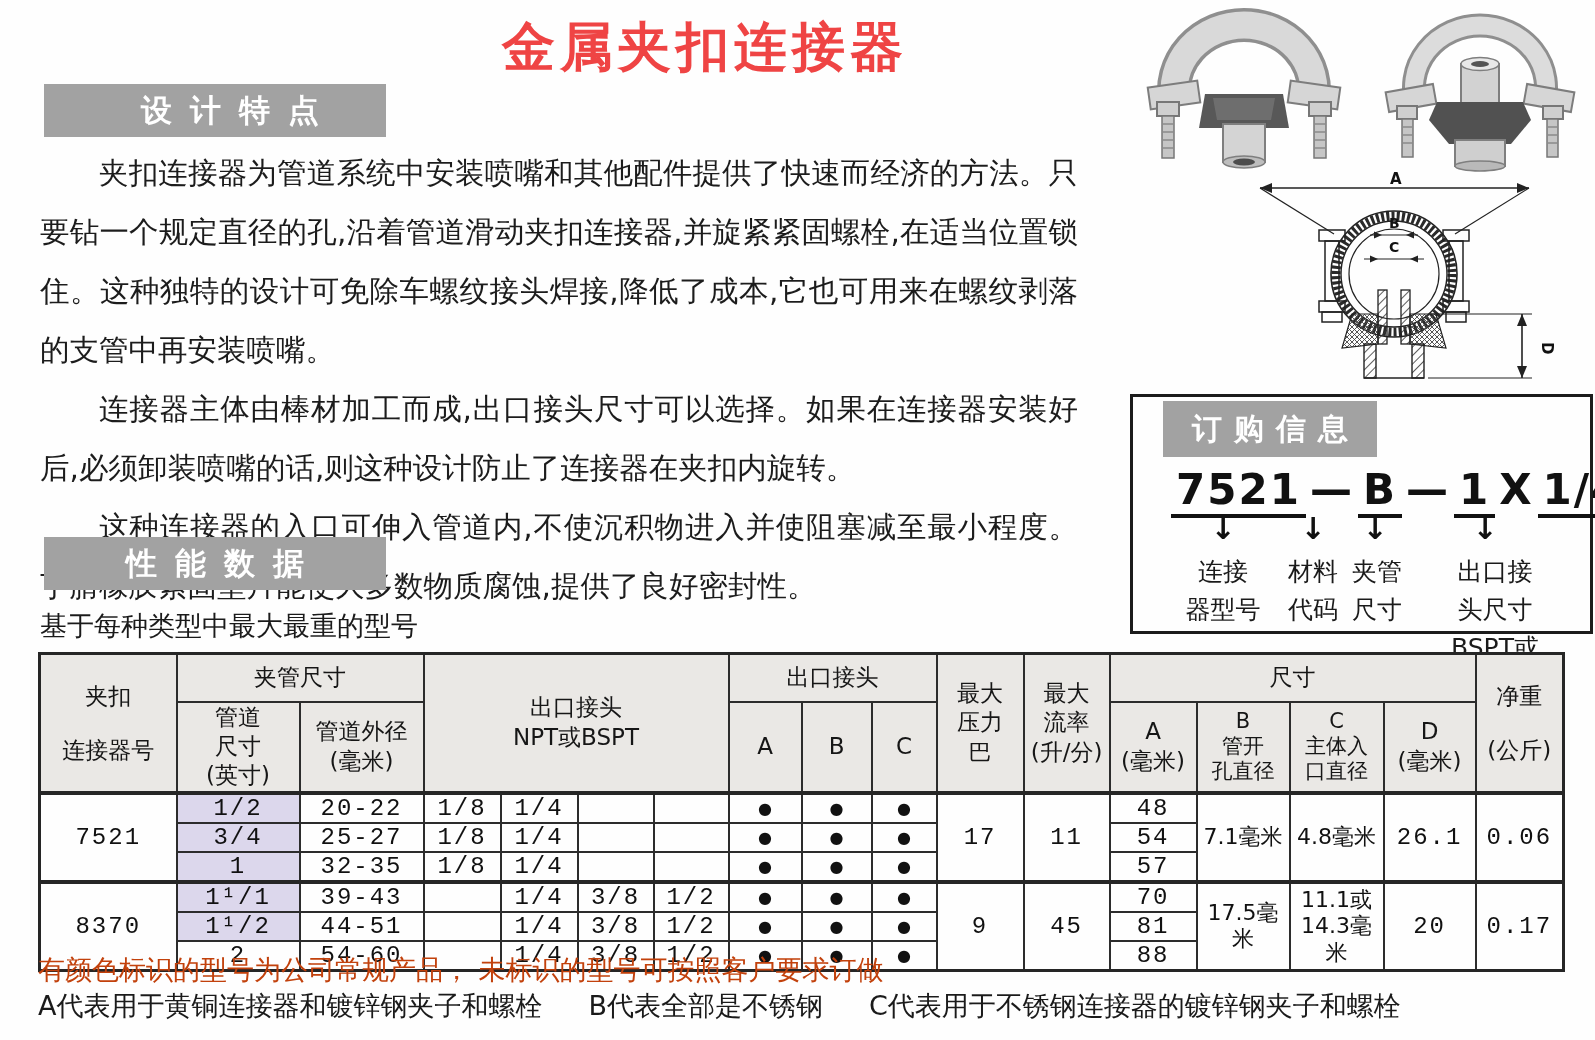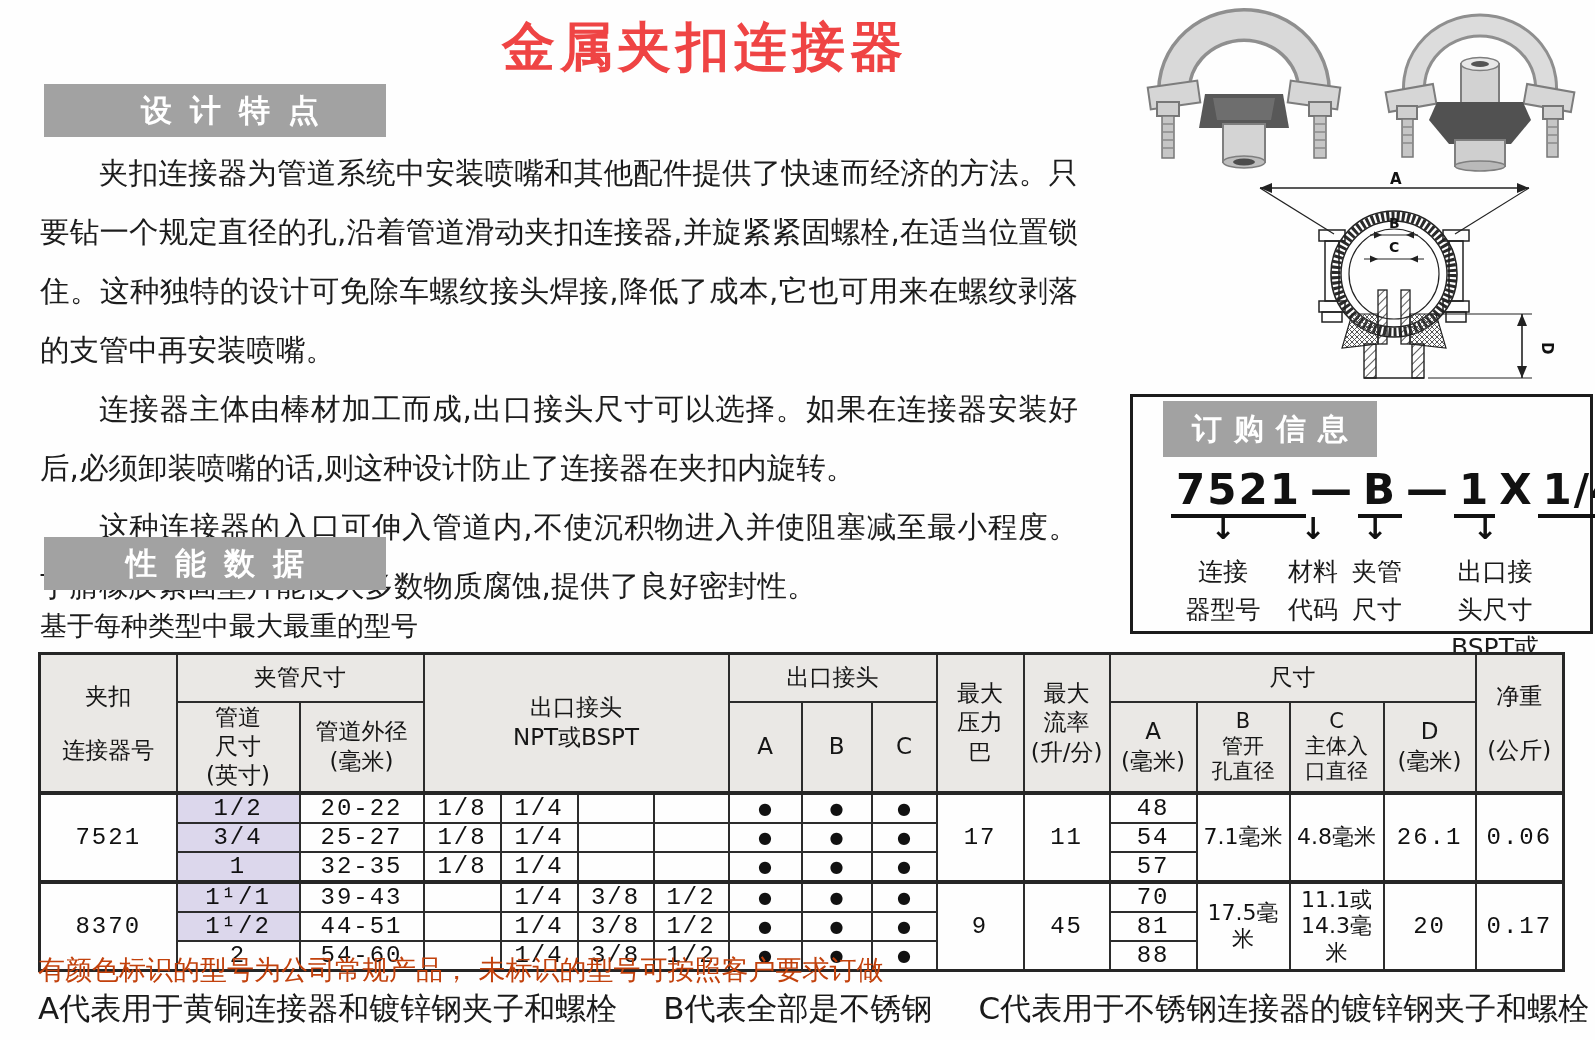--- a/index.html
+++ b/index.html
@@ -50,21 +50,21 @@
   tbody tr{height:27px;}
   tbody tr:first-child td{border-top:4px solid #262626;}
   tr.group-start td{border-top:4px solid #262626;}
   .num{letter-spacing:2px;font-family:Liberation Mono, monospace;}
   .mid{font-size:22px;line-height:1.2;}
   .dot-cell{font-size:16px;}
   .hl{background:#dcd7ec;}
 
   
   .note1{left:38px;top:952px;font-size:27px;color:#c2410c;}
-  .note2{left:38px;top:988px;display:flex;gap:46px;font-size:31px;color:#1a1a1a;}
+  .note2{left:38px;top:988px;display:flex;gap:46px;font-size:27px;color:#1a1a1a;}
 
   svg text{font-family:"DejaVu Sans",sans-serif;}
 </style>
 </head>
 <body>
 
 <div class="page">
 
   <div class="abs page-title">金属夹扣连接器</div>
 

